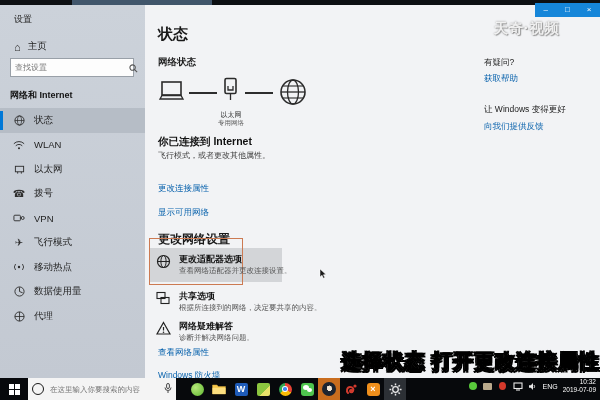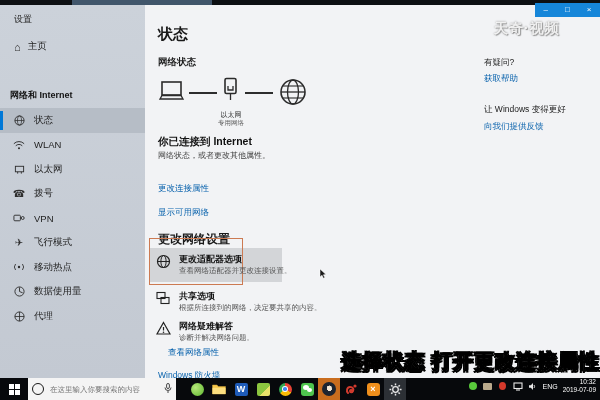--- a/index.html
+++ b/index.html
@@ -91,20 +91,29 @@
   <div class="abs top-strip-blue"></div>
 
   <div class="abs sidebar">
     <div class="abs app-title">设置</div>
 
     <div class="abs home-row">
       <span class="home-ic">⌂</span>
       <span>主页</span>
     </div>
 
+    <div class="abs side-search">
+      <input placeholder="查找设置" style="">
+      <span style="padding-right:3px;">
+        <svg width="9" height="9" viewBox="0 0 10 10">
+            <circle cx="4" cy="4" r="3" fill="none" stroke="#555" stroke-width="1.2"></circle>
+            <line x1="6.3" y1="6.3" x2="9" y2="9" stroke="#555" stroke-width="1.2"></line>
+          </svg>
+      </span>
+    </div>
 
     <div class="abs section-label">网络和 Internet</div>
 
     <div class="abs nav">
       <div class="nav-item sel">
         <span class="nav-ic">
           <svg width="11" height="11" viewBox="0 0 12 12">
               <circle cx="6" cy="6" r="5" fill="none" stroke="#2e2e2e" stroke-width="1"></circle>
               <ellipse cx="6" cy="6" rx="2.2" ry="5" fill="none" stroke="#2e2e2e" stroke-width="0.8"></ellipse>
               <line x1="1" y1="6" x2="11" y2="6" stroke="#2e2e2e" stroke-width="0.8"></line>
@@ -211,21 +220,21 @@
             <line x1="4" y1="8" x2="24" y2="8" stroke="#2b2b2b" stroke-width="1.1"></line>
             <line x1="4" y1="20" x2="24" y2="20" stroke="#2b2b2b" stroke-width="1.1"></line>
           </svg>
       </span>
       <span class="dlabel" style="left:43px;top:33px;font-size:7px;">以太网</span>
       <span class="dlabel" style="left:43px;top:42px;font-size:6.5px;color:#5a5a5a;">专用网络</span>
     </div>
 
     <div class="abs conn-head">你已连接到 Internet</div>
     <div class="abs desc">
-      <div>网络状态，或者更改其他属性。</div>
+      <div>飞行模式，或者更改其他属性。</div>
     </div>
 
     <div class="abs link" style="left:13px;top:178px;">更改连接属性</div>
     <div class="abs link" style="left:13px;top:202px;">显示可用网络</div>
 
     <div class="abs h2">更改网络设置</div>
 
     <div class="abs hl-bg"></div>
     <div class="abs annot"></div>
 
@@ -262,21 +271,21 @@
         <svg width="15" height="15" viewBox="0 0 15 15">
             <path d="M7.5 1.5 L14 13 L1 13 Z" fill="none" stroke="#222" stroke-width="1.2"></path>
             <line x1="7.5" y1="6" x2="7.5" y2="9.5" stroke="#222" stroke-width="1.2"></line>
             <circle cx="7.5" cy="11.3" r="0.8" fill="#222"></circle>
           </svg>
       </span>
       <div class="abs set-title" style="left:23px;top:1px;">网络疑难解答</div>
       <div class="abs set-desc" style="left:23px;top:14px;">诊断并解决网络问题。</div>
     </div>
 
-    <div class="abs link" style="left:13px;top:342px;margin-left:10px;">查看网络属性</div>
+    <div class="abs link" style="left:13px;top:342px;">查看网络属性</div>
     <div class="abs link" style="left:13px;top:365px;">Windows 防火墙</div>
 
     <div class="abs help-q" style="left:339px;top:52px;">有疑问?</div>
     <div class="abs link" style="left:339px;top:68px;">获取帮助</div>
     <div class="abs help-q" style="left:339px;top:99px;">让 Windows 变得更好</div>
     <div class="abs link" style="left:339px;top:116px;">向我们提供反馈</div>
   </div>
 
   <div class="abs win-ctrls">
     <span>–</span>

